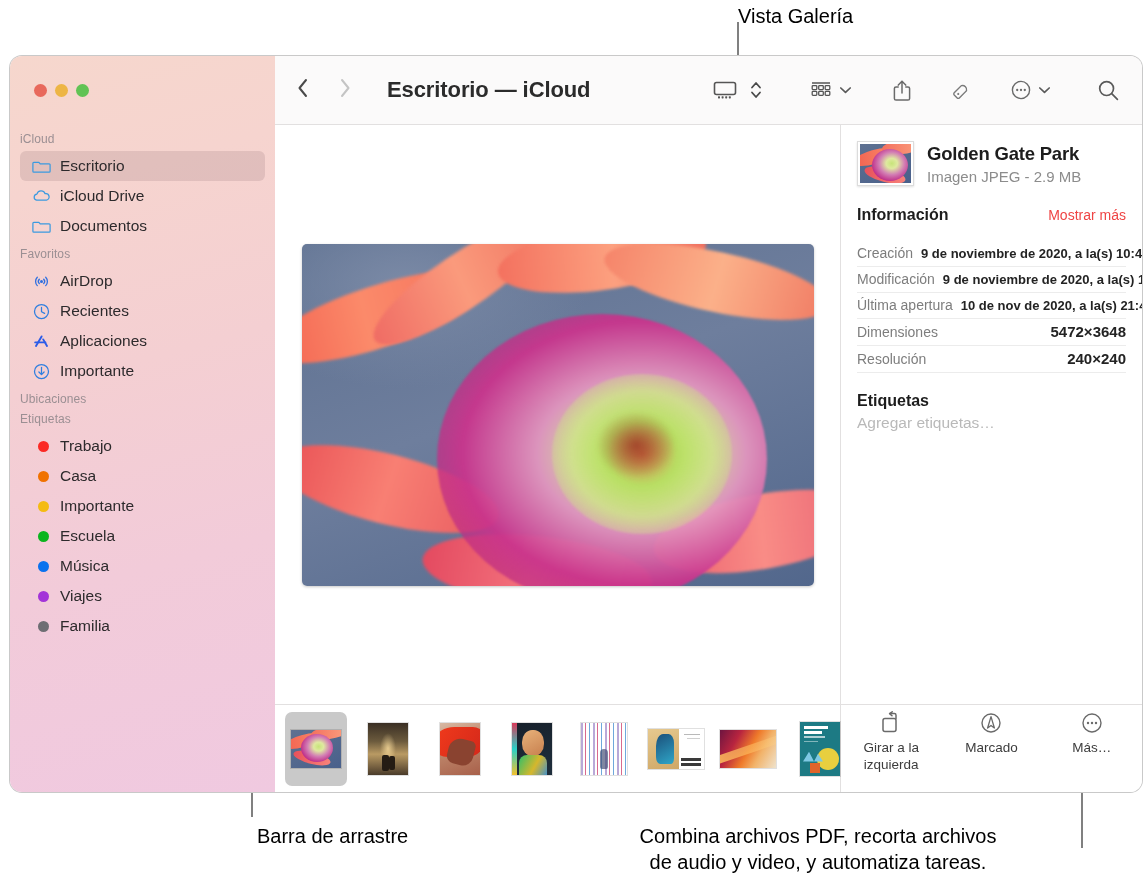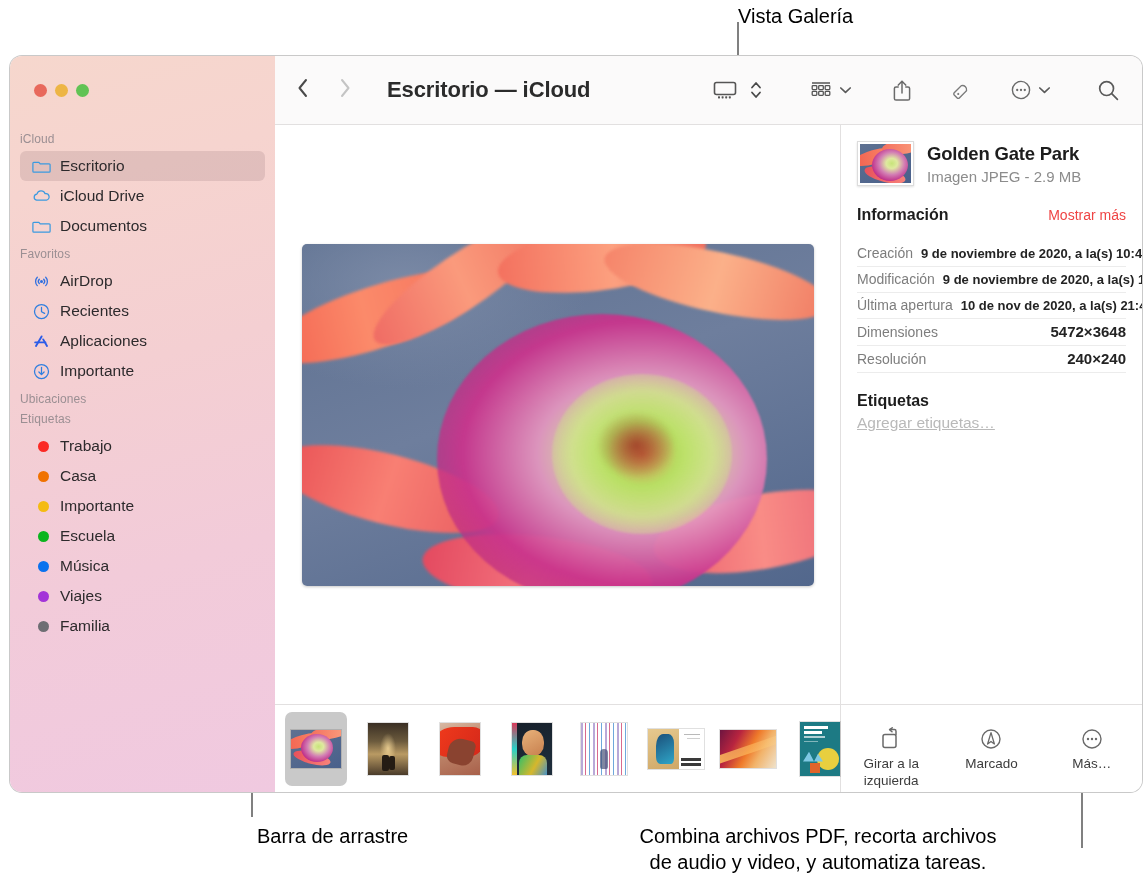--- a/index.html
+++ b/index.html
@@ -150,27 +150,27 @@
   .row {
     display:flex; align-items:baseline; justify-content:space-between;
     border-bottom:1px solid #ececec; padding:4px 0 5px 0; gap:8px;
   }
   .row:last-child{ border-bottom:1px solid #ececec; }
   .row .k { font-size:14px; color:#7d7d7d; white-space:nowrap; }
   .row .v { font-size:13px; font-weight:700; color:#232323; text-align:right; white-space:nowrap; }
   .row .v.big { font-size:15px; }
 
   #tags-sec { margin-top:19px; }
-  #tags-placeholder { font-size:15.5px; color:#b9b9b9; margin-top:4px;text-decoration:underline; }
+  #tags-placeholder { font-size:15.5px; color:#b9b9b9; margin-top:4px; }
 
   #actions {
     position:absolute; left:0; right:0; bottom:0; height:88px;
     border-top:1px solid #e2e0e0;
     display:flex; align-items:flex-start; justify-content:space-around;
-    padding-top:20px;
+    padding-top:4px;
   }
   .action { width:95px; text-align:center; color:#5b5b5b; }
   .action .glyph { height:28px; display:flex; align-items:center; justify-content:center; }
   .action .lbl { font-size:13.5px; line-height:1.25; color:#3c3c3c; margin-top:3px; }
 </style>
 </head>
 <body>
 
 <div class="callout" id="callout-gallery">Vista Galería</div>
 <div class="leader" id="leader-gallery"></div>

